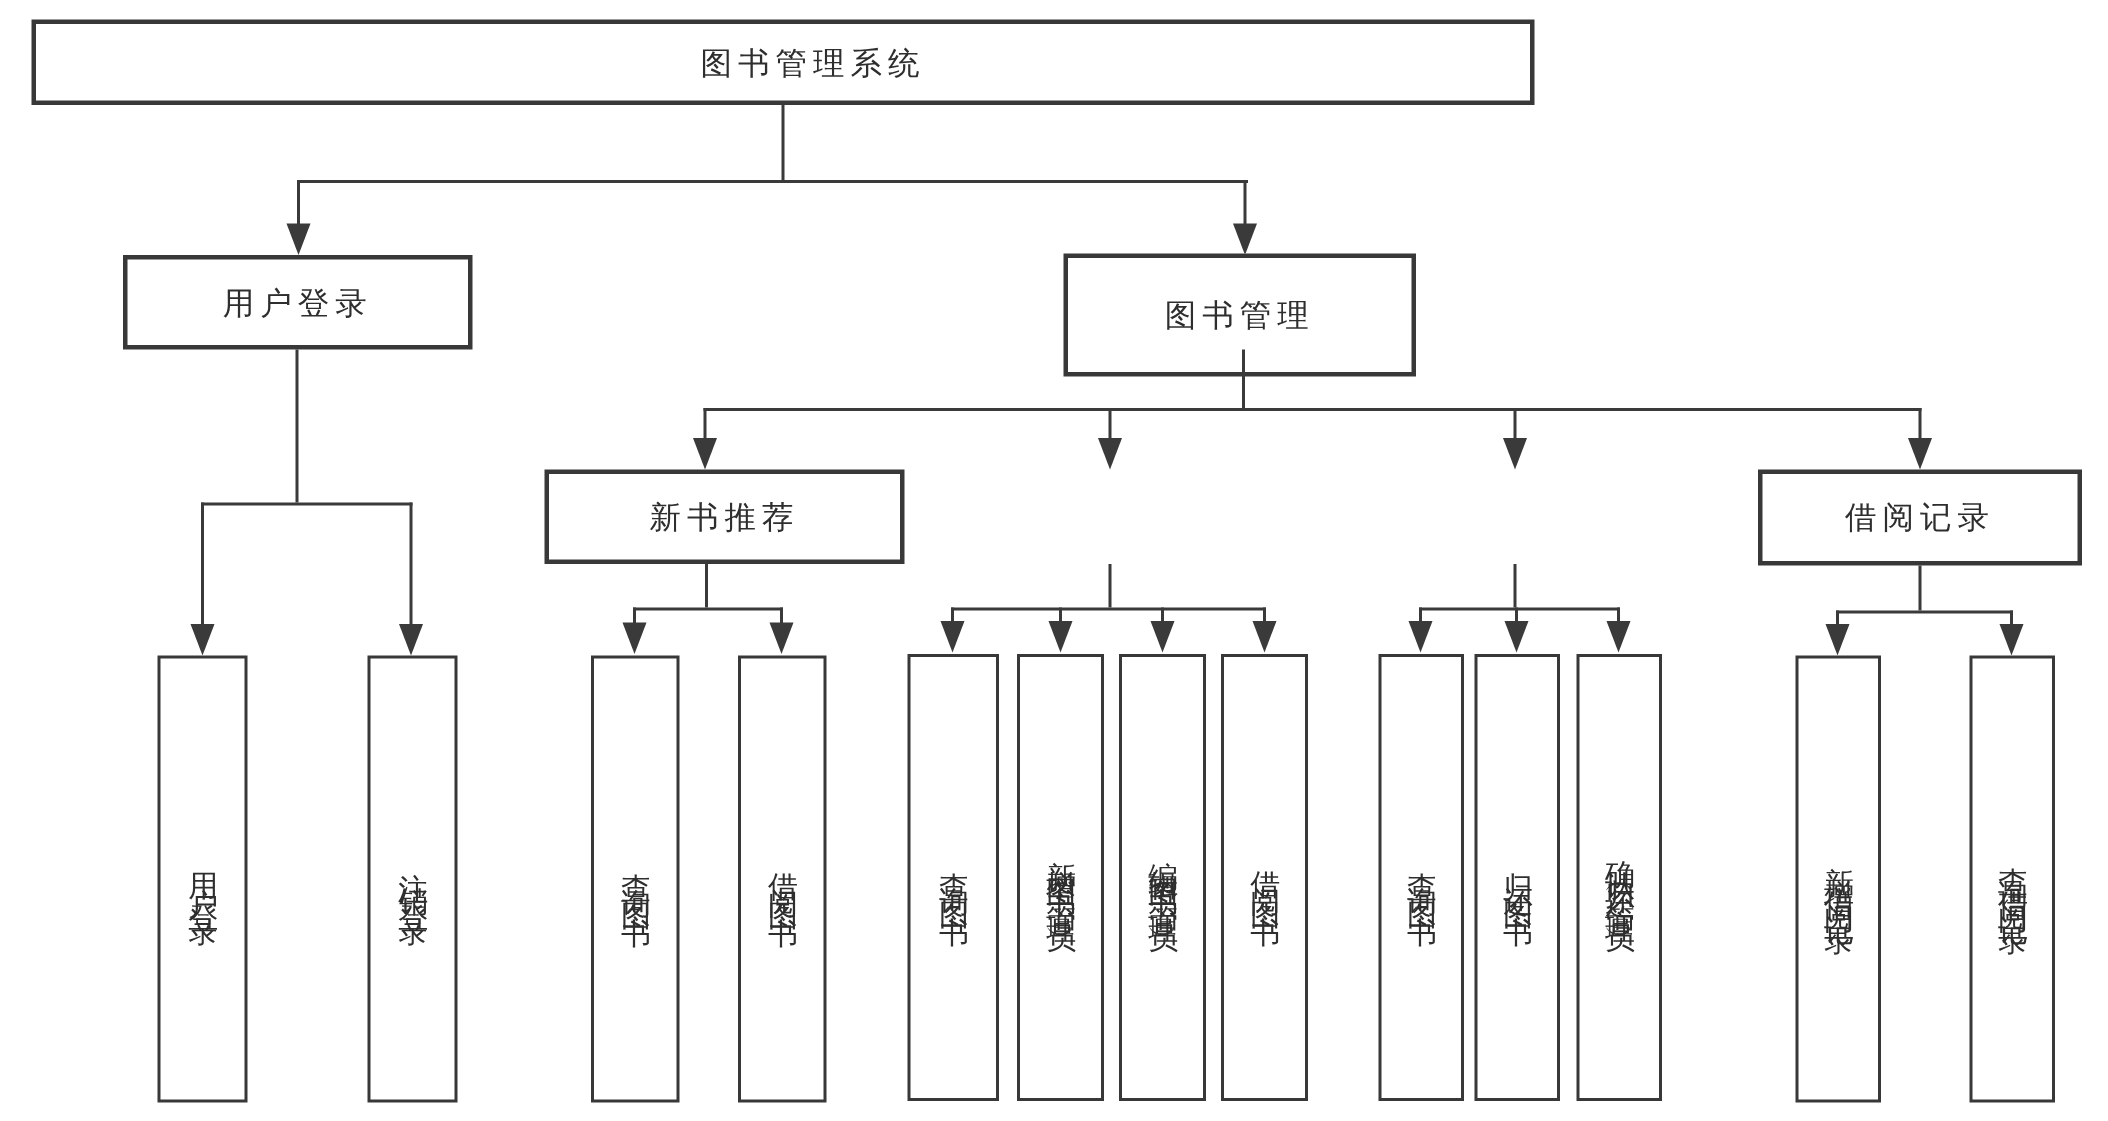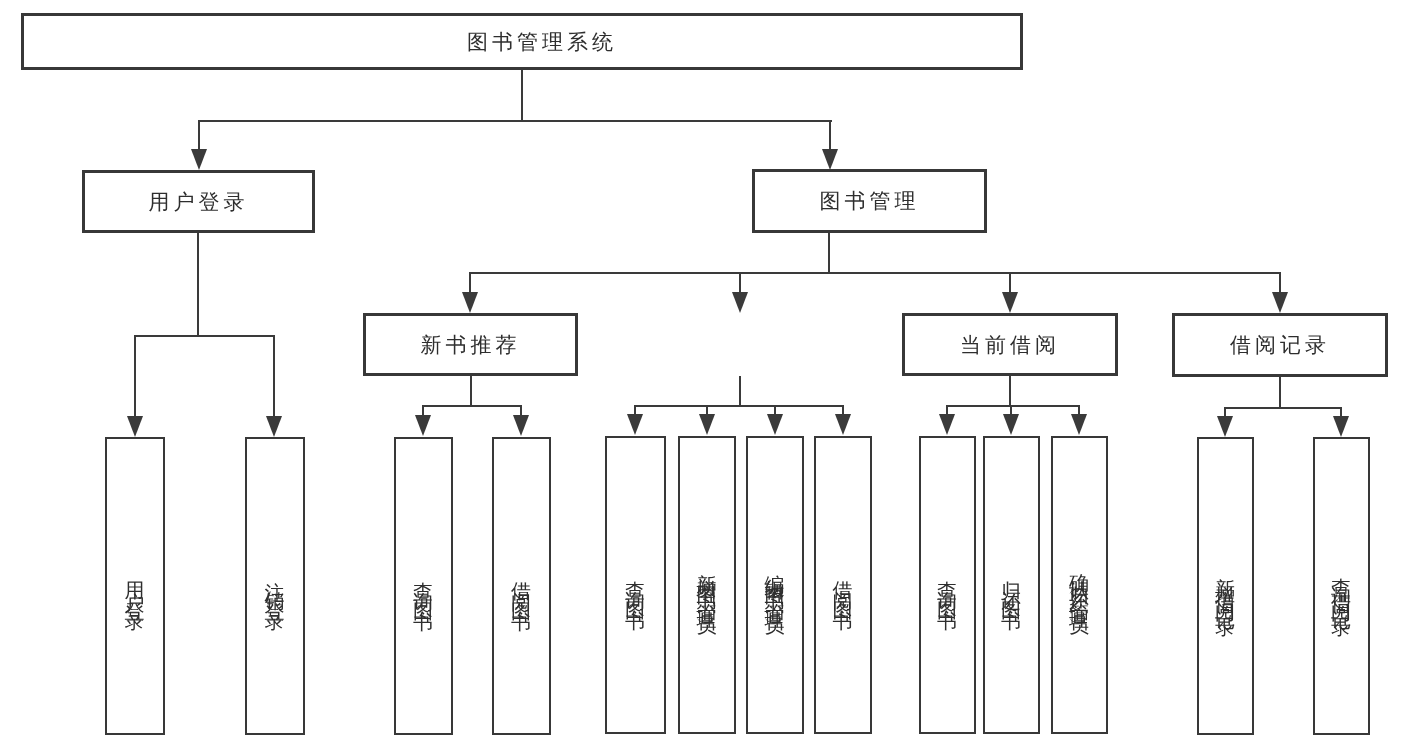--- a/index.html
+++ b/index.html
@@ -43,21 +43,21 @@
   <div class="line" style="left:521px;top:70px;width:2px;height:51px;"></div>
   <div class="line" style="left:198px;top:120px;width:634px;height:2px;"></div>
   <div class="line" style="left:198px;top:120px;width:2px;height:34px;"></div>
   <div class="line" style="left:829px;top:120px;width:2px;height:34px;"></div>
   <div class="arrow" style="left:191px;top:149px;"></div>
   <div class="arrow" style="left:822px;top:149px;"></div>
 
   <div class="box" style="left:82px;top:170px;width:233px;height:63px;">
     <span>用户登录</span>
   </div>
-  <div class="box" style="left:752px;top:169px;width:235px;height:64px;">
+  <div class="box" style="left:709px;top:169px;width:235px;height:82px;">
     <span>图书管理</span>
   </div>
 
   <div class="line" style="left:197px;top:233px;width:2px;height:102px;"></div>
   <div class="line" style="left:134px;top:335px;width:141px;height:2px;"></div>
   <div class="line" style="left:134px;top:335px;width:2px;height:84px;"></div>
   <div class="line" style="left:273px;top:335px;width:2px;height:84px;"></div>
   <div class="arrow" style="left:127px;top:416px;"></div>
   <div class="arrow" style="left:266px;top:416px;"></div>
 
@@ -65,25 +65,22 @@
   <div class="line" style="left:469px;top:272px;width:812px;height:2px;"></div>
   <div class="line" style="left:469px;top:272px;width:2px;height:22px;"></div>
   <div class="line" style="left:739px;top:272px;width:2px;height:22px;"></div>
   <div class="line" style="left:1009px;top:272px;width:2px;height:22px;"></div>
   <div class="line" style="left:1279px;top:272px;width:2px;height:22px;"></div>
   <div class="arrow" style="left:462px;top:292px;"></div>
   <div class="arrow" style="left:732px;top:292px;"></div>
   <div class="arrow" style="left:1002px;top:292px;"></div>
   <div class="arrow" style="left:1272px;top:292px;"></div>
 
-  <div class="box" style="left:363px;top:313px;width:215px;height:63px;">
+  <div class="box" style="left:363px;top:313px;width:240px;height:63px;">
     <span>新书推荐</span>
-  </div>
-  <div class="box" style="left:902px;top:313px;width:216px;height:63px;">
-    <span>当前借阅</span>
   </div>
   <div class="box" style="left:1172px;top:313px;width:216px;height:64px;">
     <span>借阅记录</span>
   </div>
 
   <div class="line" style="left:470px;top:376px;width:2px;height:29px;"></div>
   <div class="line" style="left:422px;top:405px;width:100px;height:2px;"></div>
   <div class="line" style="left:422px;top:405px;width:2px;height:14px;"></div>
   <div class="line" style="left:520px;top:405px;width:2px;height:14px;"></div>
   <div class="arrow" style="left:415px;top:415px;"></div>

